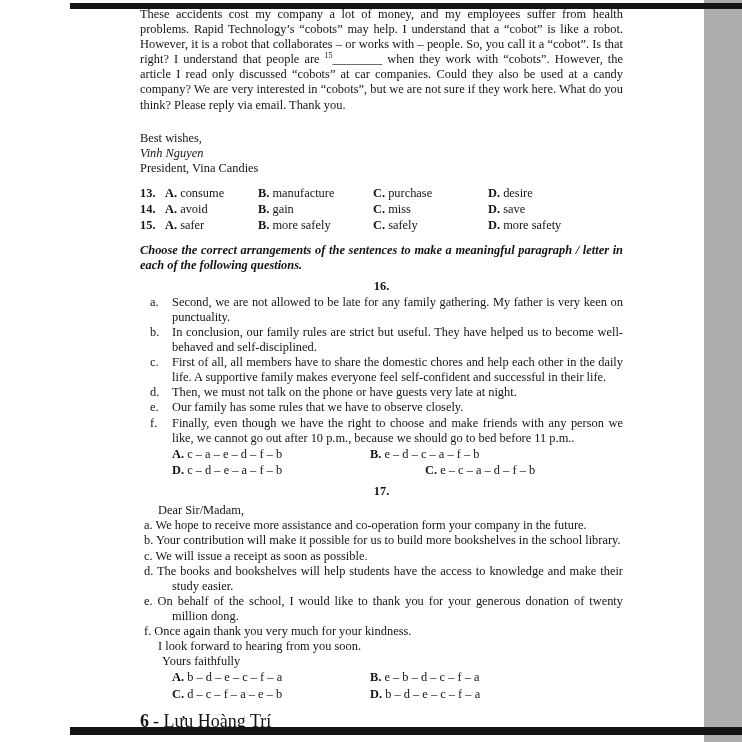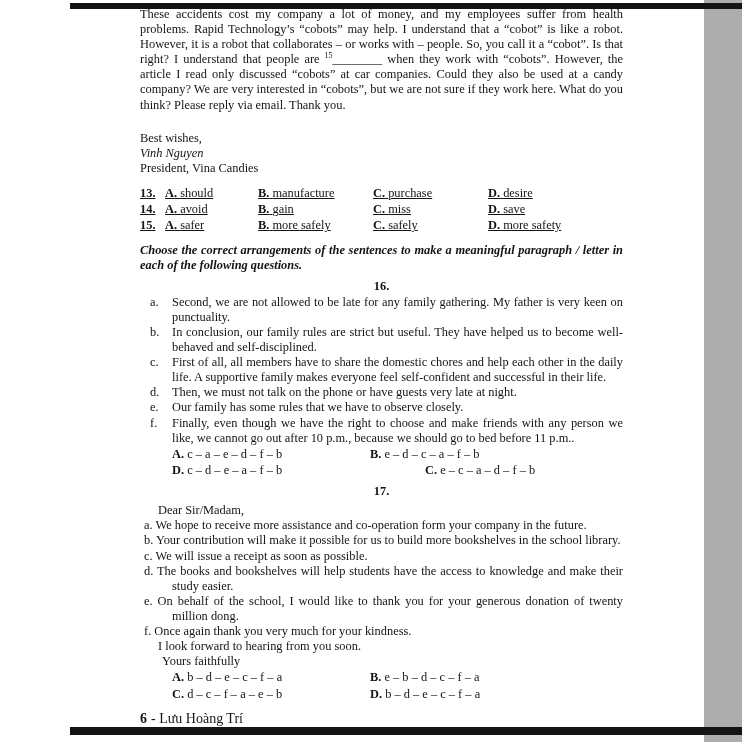--- a/index.html
+++ b/index.html
@@ -26,21 +26,21 @@
   p { margin:0; }
   b { font-weight:bold; }
   .justify { text-align:justify; }
   .italic { font-style:italic; }
 
   sup.blank-num { font-size:8px; line-height:0; vertical-align:super; }
 
   .closing-block { margin-top:18px; }
 
   .mcq { margin-top:9px; }
-  .mcq-row { display:flex; line-height:16.2px;text-decoration:underline; }
+  .mcq-row { display:flex; line-height:16.2px; }
   .mcq-num { flex:0 0 25px; font-weight:bold; }
   .opt { white-space:nowrap; }
   .opt-a { flex:0 0 93px; }
   .opt-b { flex:0 0 115px; }
   .opt-c { flex:0 0 115px; }
   .opt-d { flex:1; }
 
   .instruction { margin-top:9px; font-weight:bold; font-style:italic; text-align:justify; }
 
   .qnum { margin-top:6px; font-weight:bold;text-align:center; }
@@ -52,21 +52,21 @@
 
   .ans-row { display:flex; margin-left:32px; line-height:16.2px;align-items:flex-end; }
   .ans-cell { flex:0 0 198px; white-space:nowrap; }
   .ans-cell.last { flex:1; }
 
   .salutation { margin-left:18px; margin-top:4px; }
   .q17-item { padding-left:32px; text-indent:-28px; text-align:justify; }
   .q17-close { margin-left:18px; }
   .q17-signoff { margin-left:22px; }
 
-  .footer { position:absolute; left:140px; top:711px; font-size:14px; }
+  .footer { position:absolute; left:140px; top:711px; font-size:18px; }
   .footer .author { margin-left:4px; }
 </style>
 </head>
 <body>
 
 <div class="page">
 
   <div class="scan-right"></div>
   <div class="scan-top"></div>
   <div class="scan-bottom"></div>
@@ -78,21 +78,21 @@
     <div class="closing-block">
       <p>Best wishes,</p>
       <p class="italic">Vinh Nguyen</p>
       <p>President, Vina Candies</p>
     </div>
 
     <div class="mcq">
 
       <div class="mcq-row">
         <span class="mcq-num">13.</span>
-        <span class="opt opt-a"><b>A.</b> <span>should</span></span>
+        <span class="opt opt-a"><b>A.</b> <span>consume</span></span>
         <span class="opt opt-b"><b>B.</b> <span>manufacture</span></span>
         <span class="opt opt-c"><b>C.</b> <span>purchase</span></span>
         <span class="opt opt-d"><b>D.</b> <span>desire</span></span>
       </div>
 
       <div class="mcq-row">
         <span class="mcq-num">14.</span>
         <span class="opt opt-a"><b>A.</b> <span>avoid</span></span>
         <span class="opt opt-b"><b>B.</b> <span>gain</span></span>
         <span class="opt opt-c"><b>C.</b> <span>miss</span></span>

